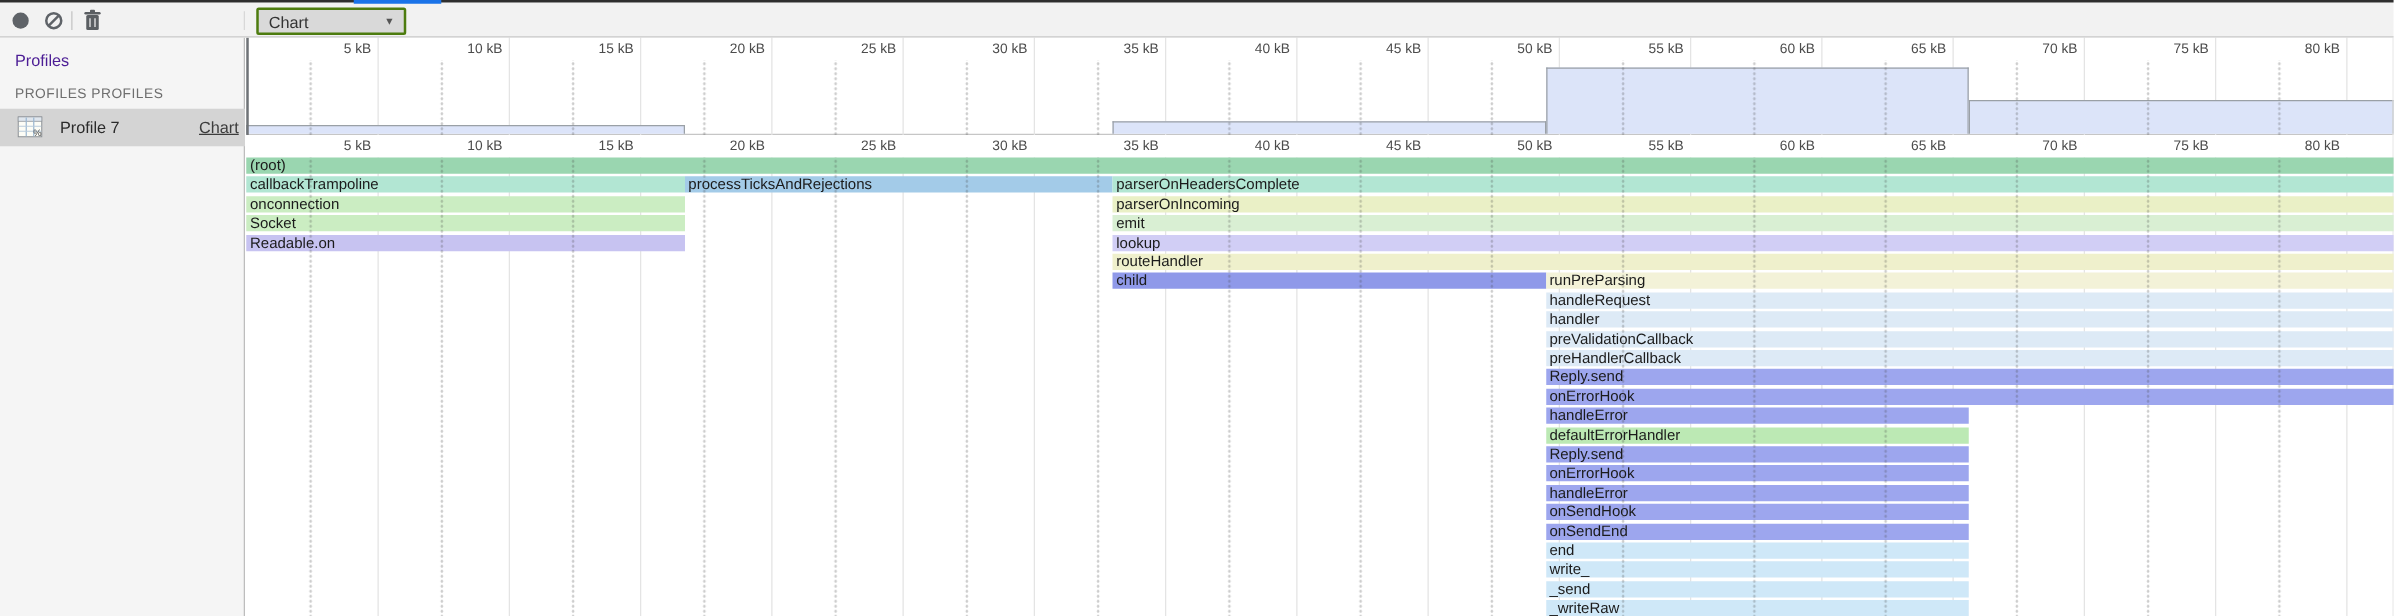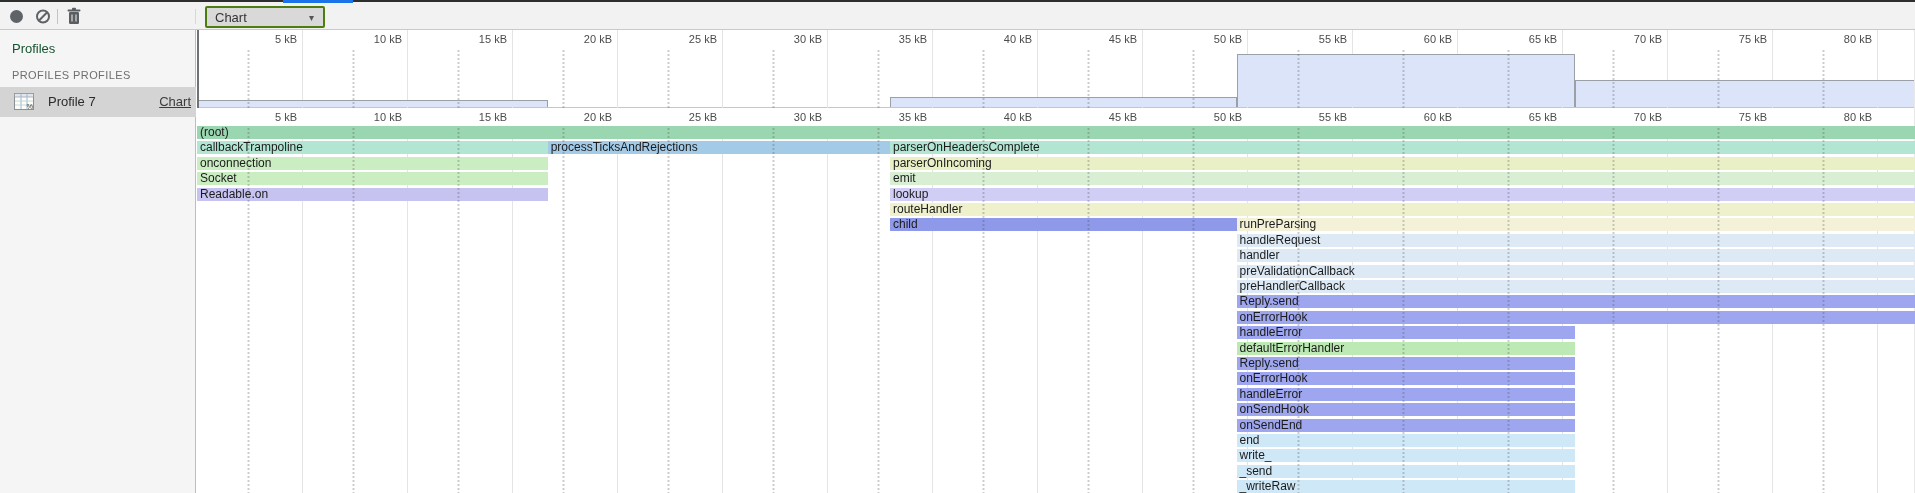--- a/index.html
+++ b/index.html
@@ -15,21 +15,21 @@
   .icon-btn  { position:absolute; top:4px; width:22px; height:21px; cursor:pointer; }
   .rec-dot   { position:absolute; left:4px; top:4px; width:13px; height:13px; border-radius:50%; background:#5f6368; }
   .dropdown  { position:absolute; left:205px; top:4px; width:120px; height:22px; background:#d9d9d9;
                border:2px solid #4d7c0f; border-radius:2px; font-size:13px; color:#333;
                line-height:20px; padding-left:8px; cursor:pointer; }
   .dropdown .arrow { position:absolute; right:9px; top:0; font-size:10px; color:#555; line-height:20px; }
 
   
   .sidebar   { position:absolute; left:0; top:30px; width:196px; height:463px; background:#f5f5f5;
                border-right:1px solid #bdbdbd; z-index:10; }
-  .sb-title  { position:absolute; left:12px; top:11px; font-size:13px; color:#14532d; }
+  .sb-title  { position:absolute; left:12px; top:11px; font-size:13px; color:#4c1d95; }
   .sb-section{ position:absolute; left:12px; top:39px; font-size:11px; color:#6e6e6e; letter-spacing:.4px; }
   .sb-row    { position:absolute; left:0; top:57px; width:196px; height:30px; background:#d4d4d4; cursor:pointer; }
   .sb-row .pname { position:absolute; left:48px; top:7px; font-size:13px; color:#2b2b2b; }
   .sb-row .save  { position:absolute; right:5px; top:7px; font-size:13px; color:#3c3c3c;
                    text-decoration:underline; cursor:pointer; }
   .picon     { position:absolute; left:14px; top:6px; }
 
   
   .main      { position:absolute; left:197px; top:30px; width:1718px; height:463px; background:#fff; }
   .ruler     { position:absolute; left:0; width:1718px; height:18px; background:#fff; }

